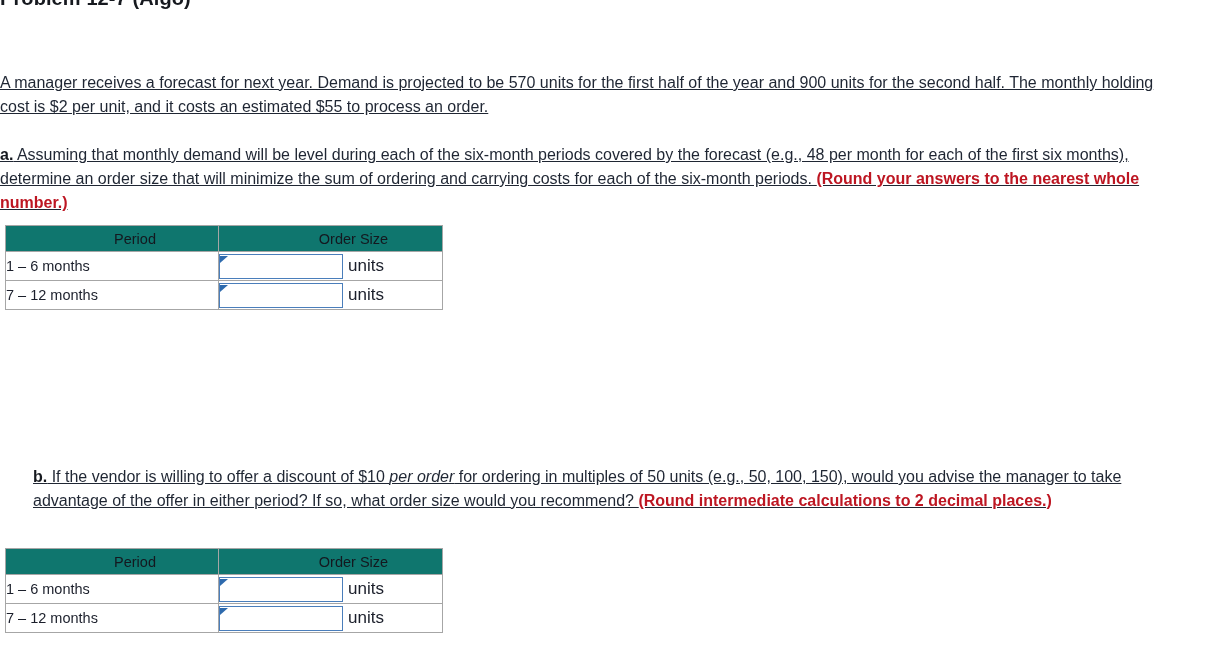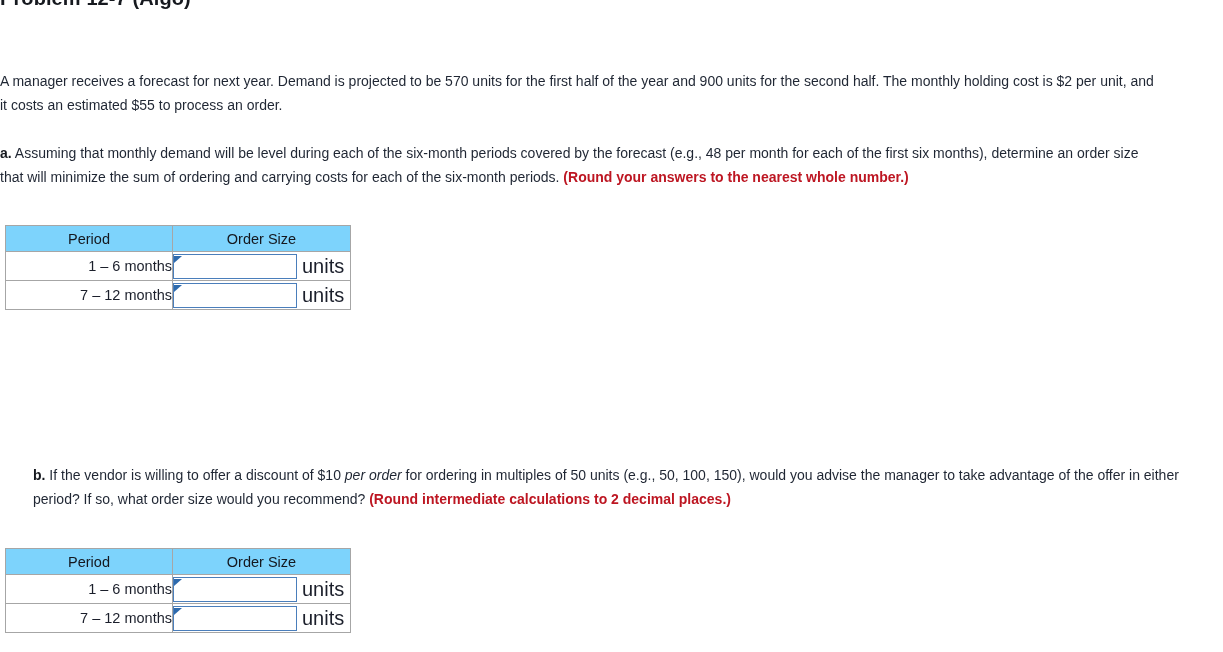--- a/index.html
+++ b/index.html
@@ -26,23 +26,24 @@
     letter-spacing: 0.1px;
     color: #16191f;
     white-space: nowrap;
   }
 
   
   .para {
     position: absolute;
     left: 0px;
     width: 1160px;
-    font-size: 14px;
+    font-size: 16px;
     line-height: 24px;
     color: #1f2633;
+    text-decoration: underline;
   }
   .para-intro { top: 55px; }
   .para-a     { top: 127px; }
   .para-b     { top: 449px; margin-left: 33px; }
 
   .lead {
     font-weight: bold;
     color: #16191f;
   }
   .emph-red {
@@ -66,35 +67,36 @@
   .answer-table td {
     border: 1px solid #a6a6a6;
     padding: 0;
     margin: 0;
     font-size: 14.5px;
     font-weight: normal;
     color: #1b1f2b;
   }
 
   .answer-table thead th {
-    background: #7dd3fc;
+    background: #0f766e;
     height: 25px;
     text-align: center;
     font-weight: normal;
     color: #14181f;
+    padding-left: 46px;
   }
   .col-period { width: 166px; }
   .col-order  { width: 177px; }
 
   .answer-table tbody td {
     height: 28px;
     vertical-align: middle;
   }
   .cell-period {
-    text-align: right;
+    text-align: left;
     padding-bottom: 1px;
   }
   .cell-order {
     position: relative;
     padding: 0;
     border-left: 1px solid #a6a6a6;
     border-right: 1px solid #a6a6a6;
   }
 
   .order-wrap {
@@ -134,21 +136,21 @@
   }
   .input-cell-inner {
     position: relative;
     display: inline-block;
     line-height: 0;
   }
 
   .unit-label {
     display: inline-block;
     padding-left: 5px;
-    font-size: 20px;
+    font-size: 17px;
     color: #1b1f2b;
     line-height: 28px;
     white-space: nowrap;
   }
 </style>
 </head>
 <body>
 
 <div class="problem-title">Problem 12-7 (Algo)</div>
 

